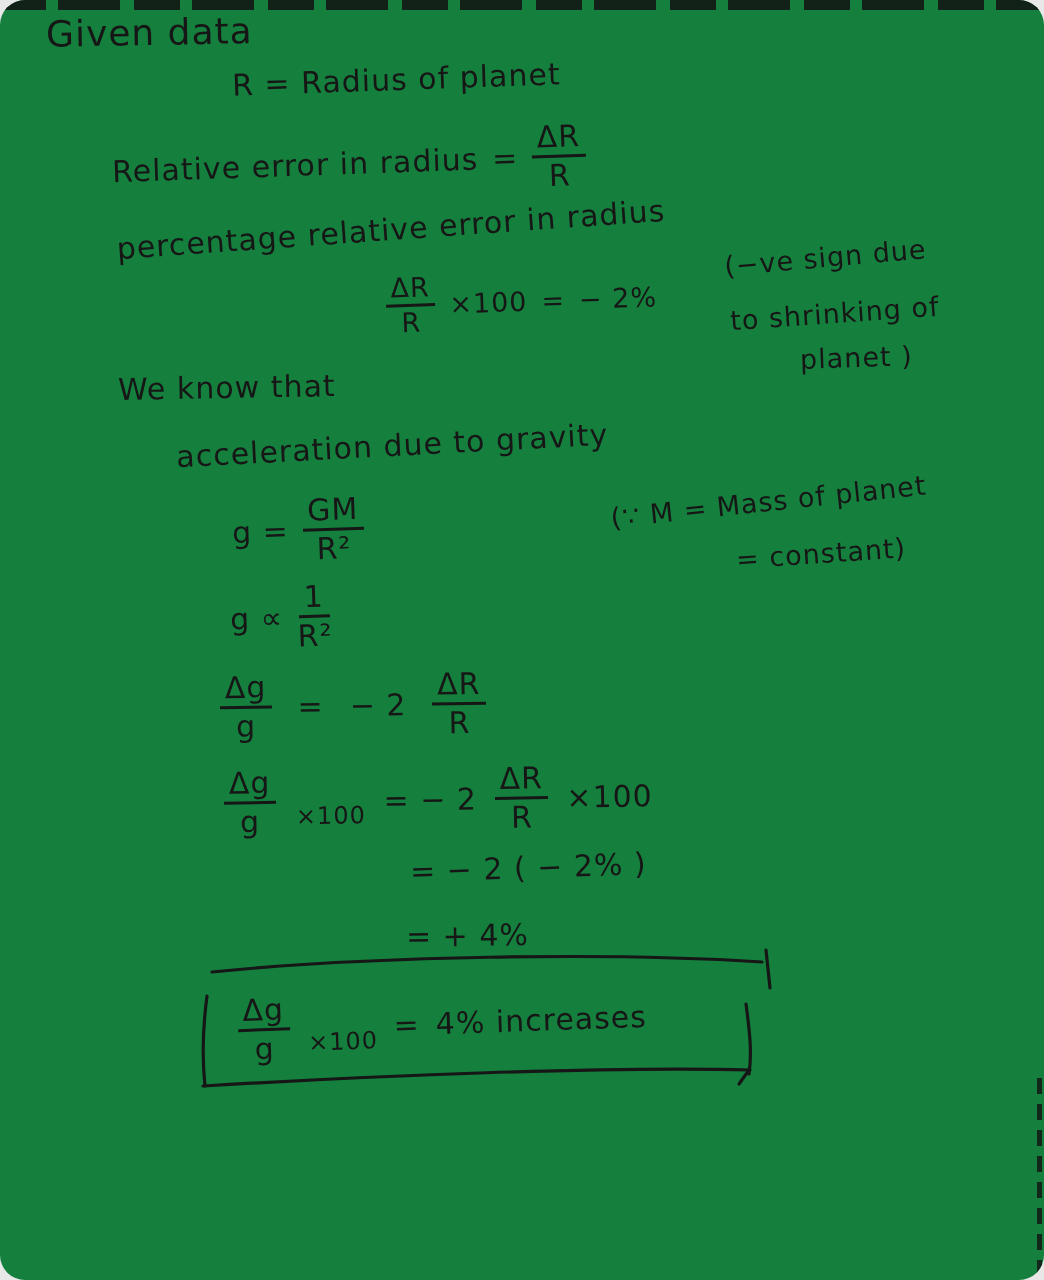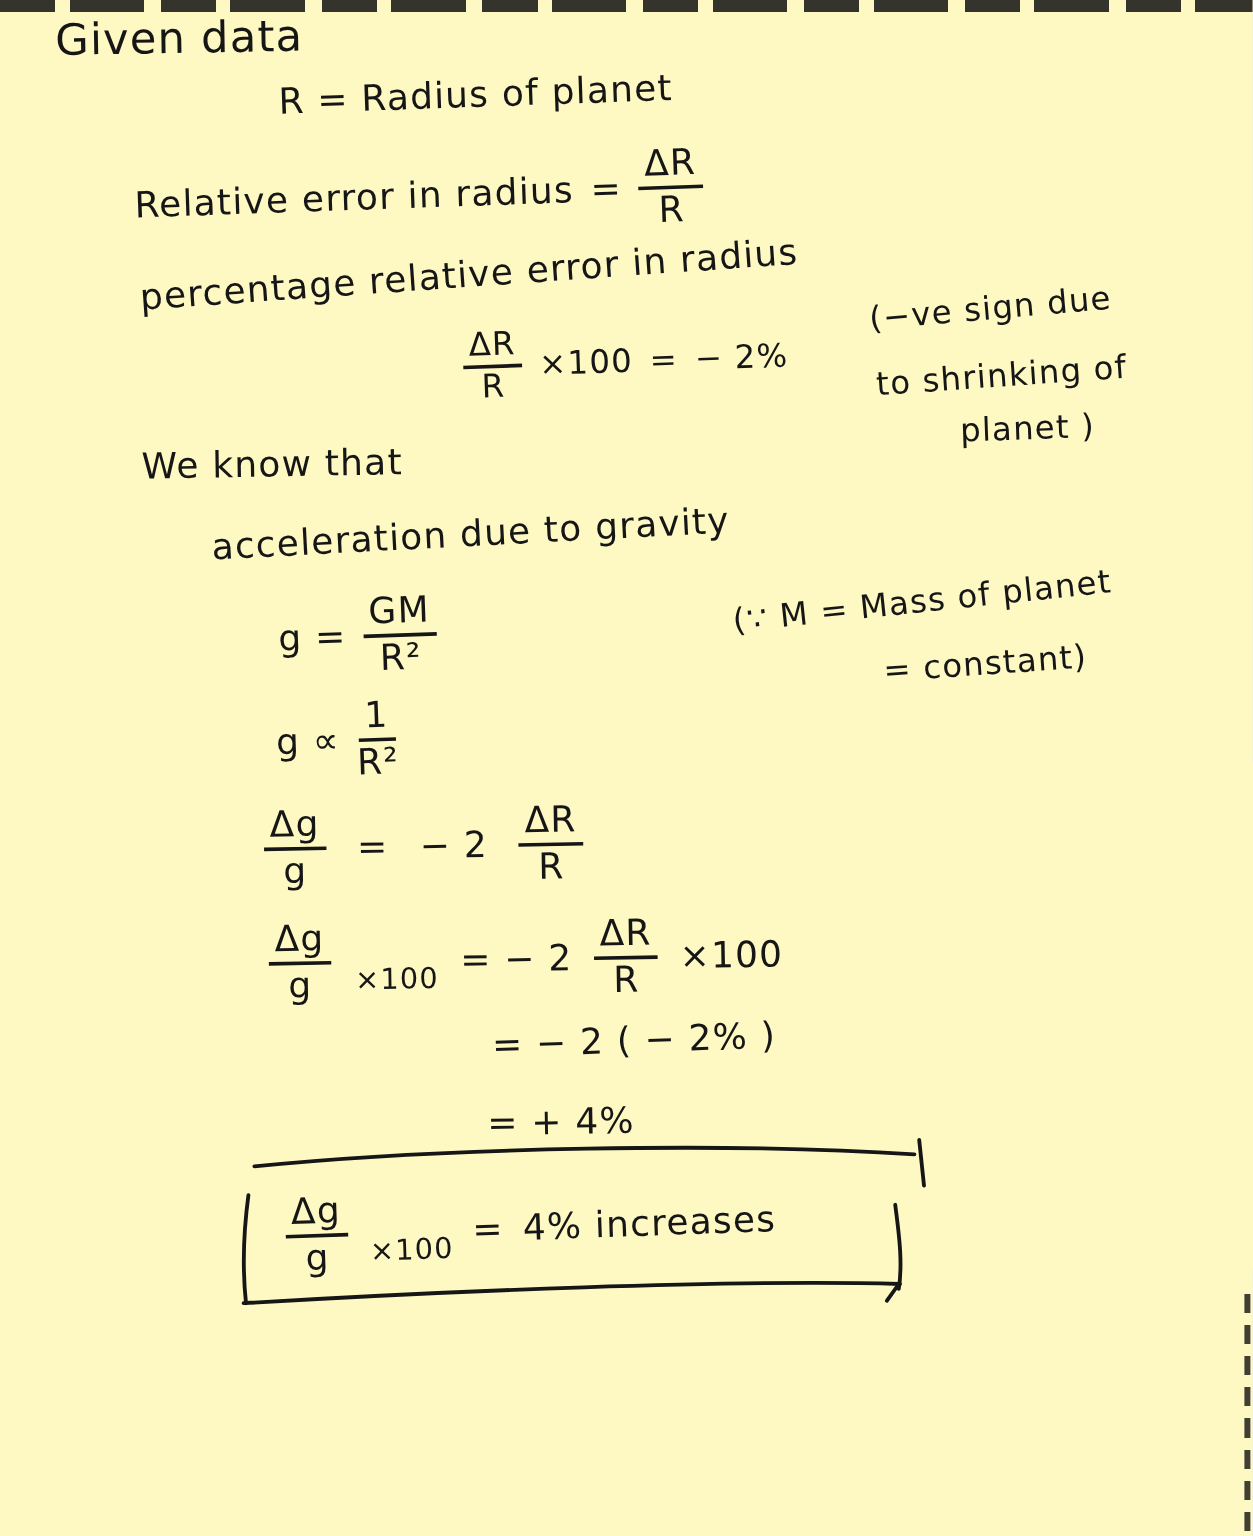--- a/index.html
+++ b/index.html
@@ -1,22 +1,23 @@
 <!DOCTYPE html>
 <html><head>
 <meta charset="utf-8">
 <style>
   html,body{margin:0;padding:0;background:#e8e8e8;}
   .paper{
     position:relative;
     width:1044px;height:1280px;
-    background:#fef9c3;
+    background:#15803d;
     overflow:hidden;
     font-family:"DejaVu Sans", sans-serif;
     color:#161616;
+    border-radius:25px;
   }
   .hw{position:absolute;white-space:nowrap;letter-spacing:1px;}
   .sz-h{font-size:36px;}
   .sz-m{font-size:30px;}
   .sz-s{font-size:27px;}
   .row{display:inline-flex;align-items:center;gap:14px;}
   .frac{display:inline-flex;flex-direction:column;align-items:center;line-height:1.05;vertical-align:middle;}
   .frac .num{border-bottom:3px solid #161616;padding:0 5px 2px 5px;}
   .frac .den{padding-top:2px;}
   .sub100{font-size:24px;align-self:flex-end;margin-left:2px;margin-bottom:6px;}

